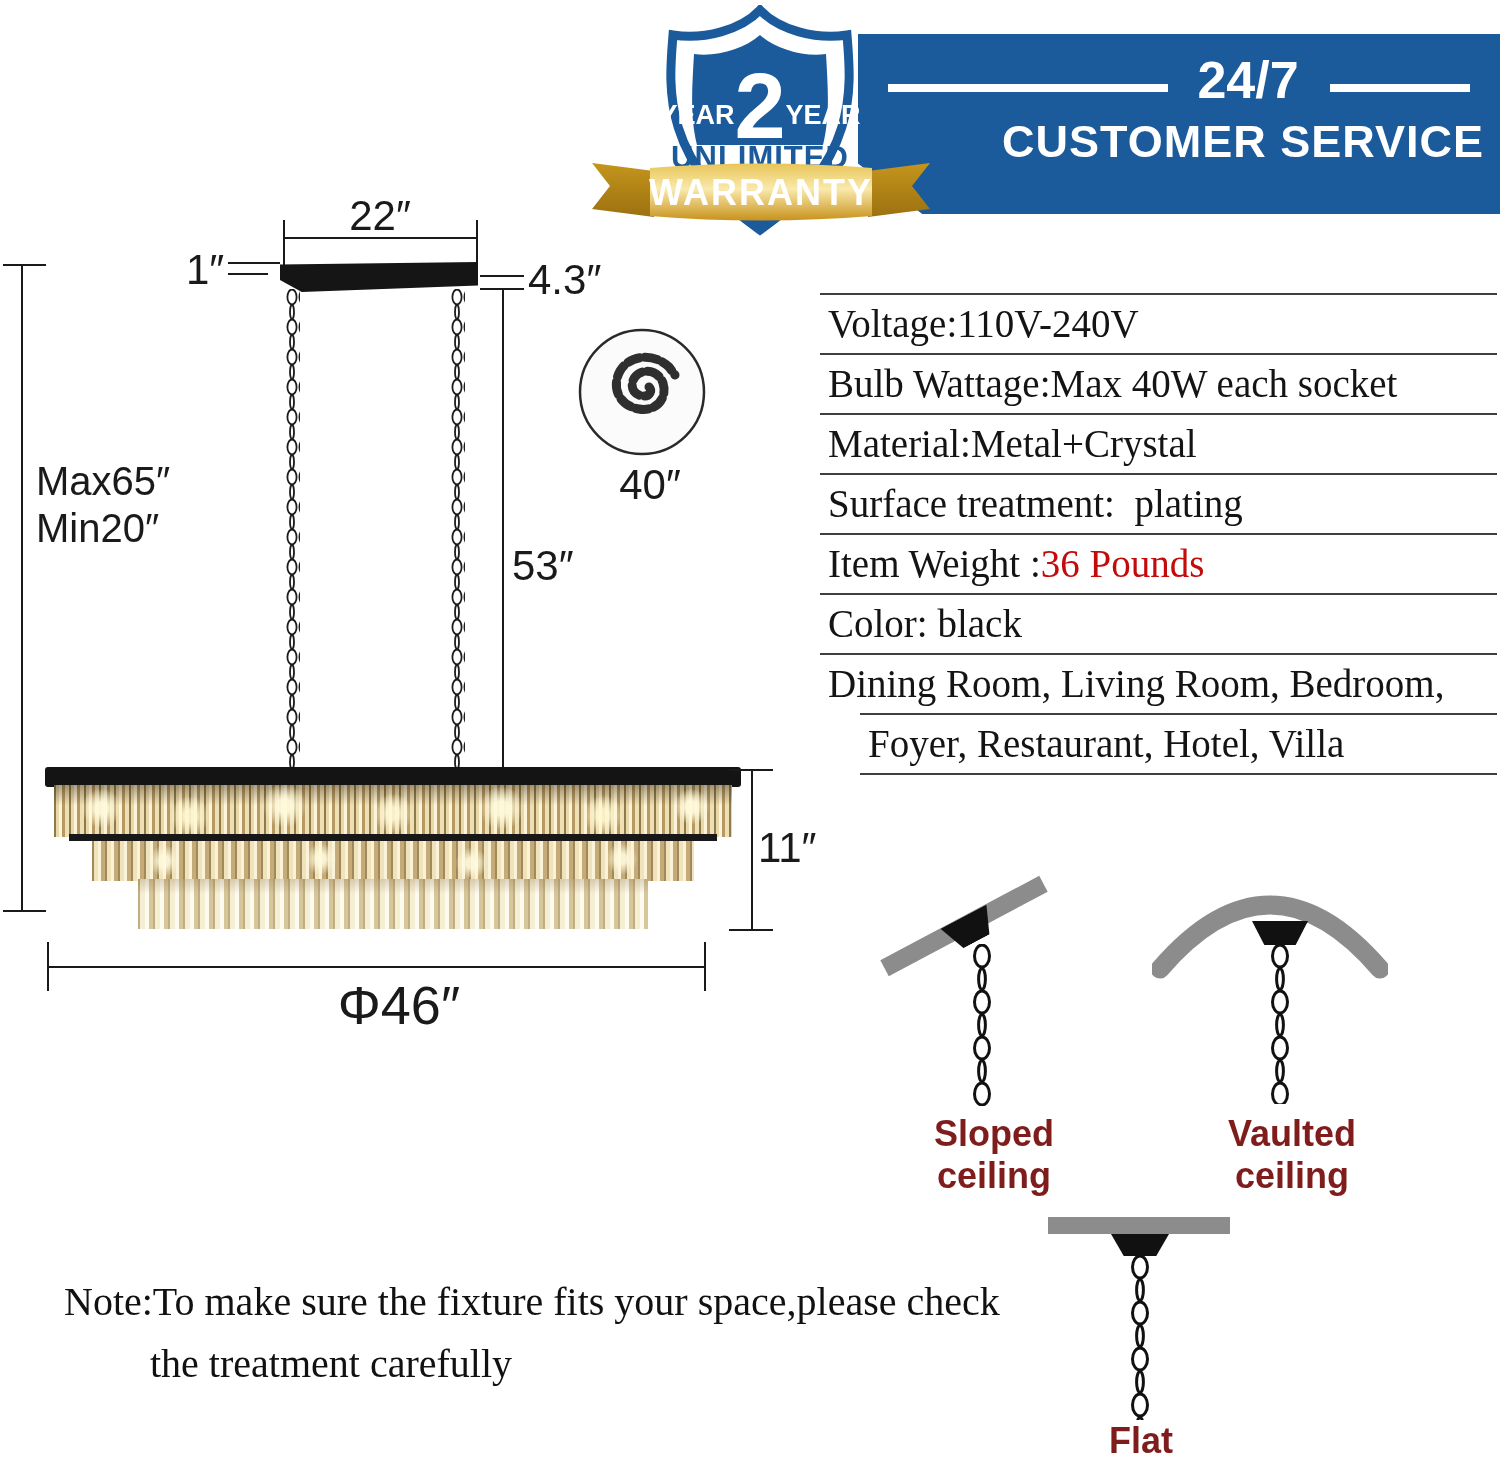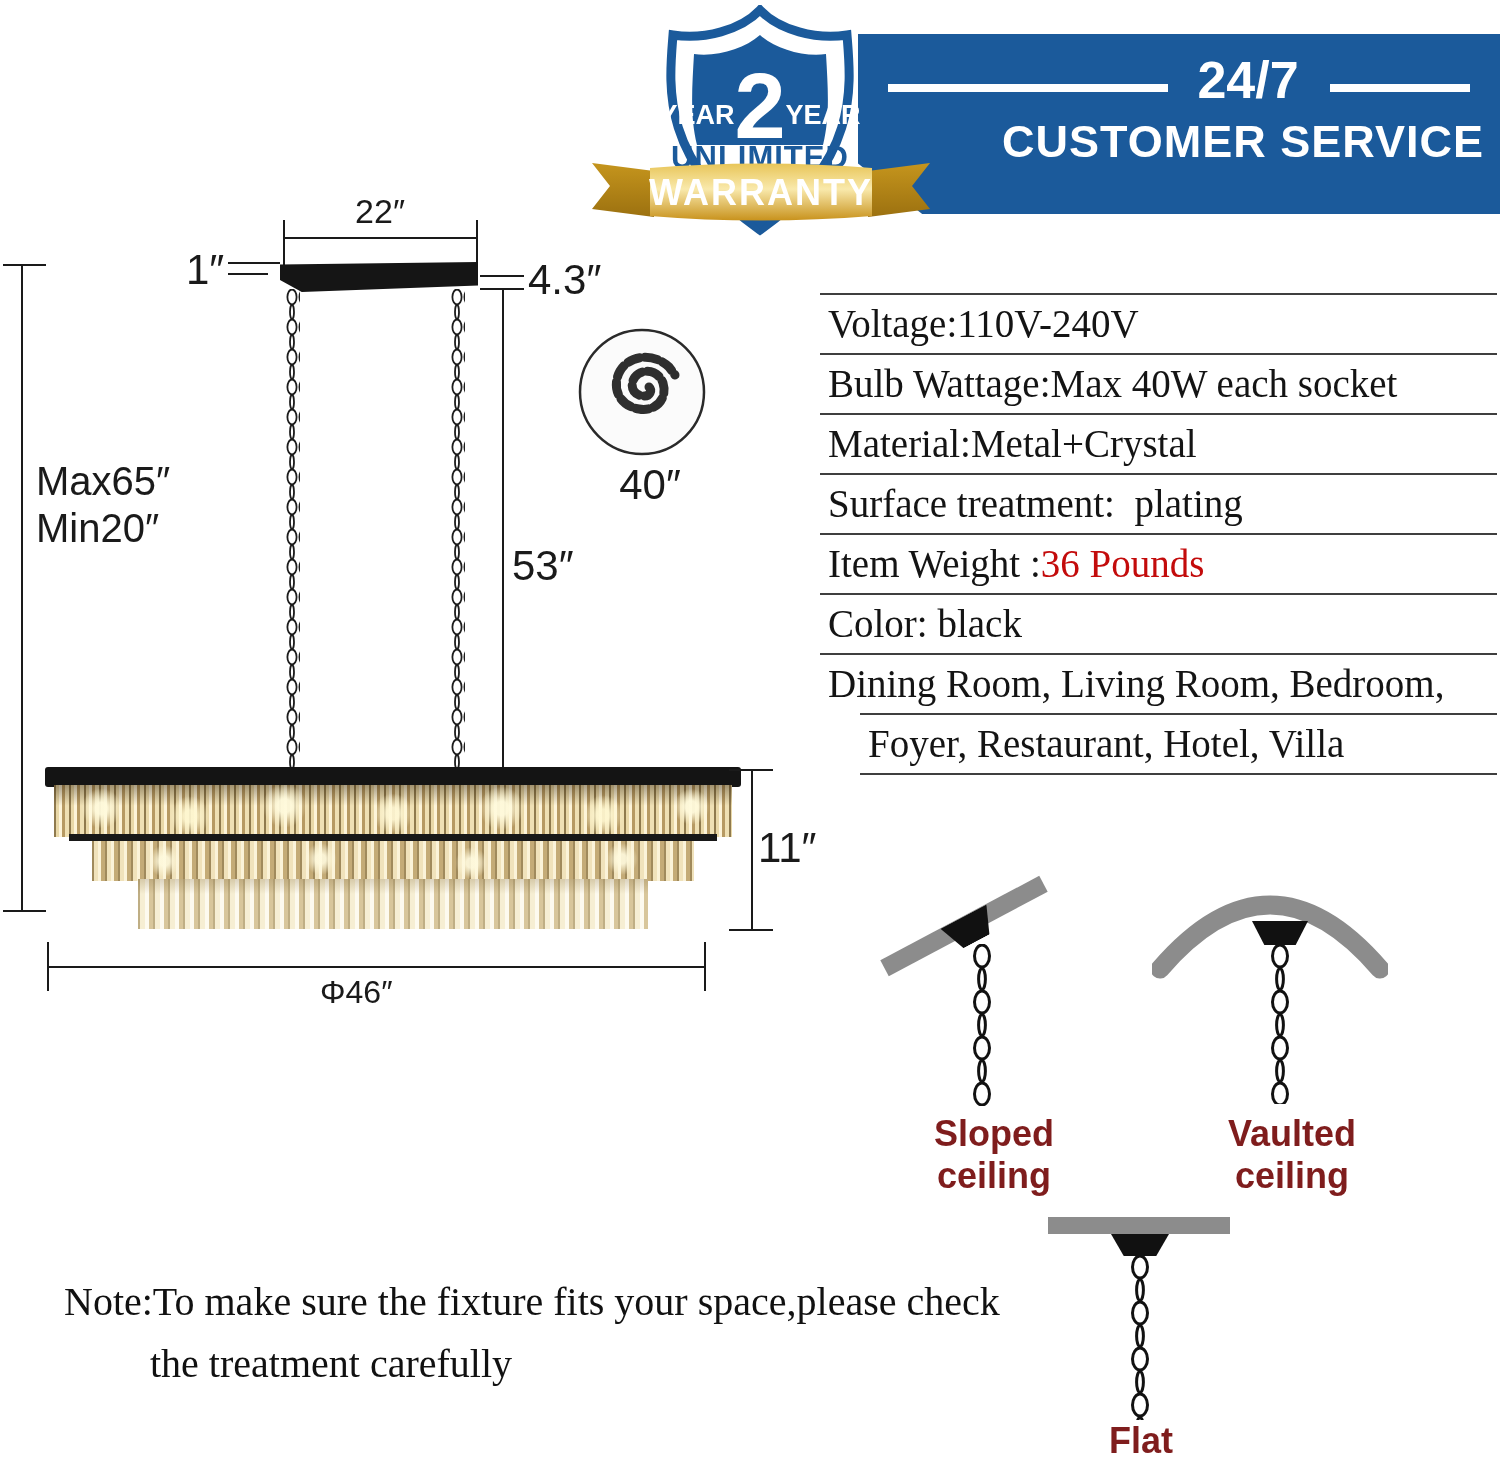--- a/index.html
+++ b/index.html
@@ -127,21 +127,21 @@
   </div>
 
   <div class="ln" style="left:21px;top:265px;width:2px;height:647px;"></div>
   <div class="ln" style="left:3px;top:264px;width:43px;height:2px;"></div>
   <div class="ln" style="left:3px;top:910px;width:43px;height:2px;"></div>
   <div class="dimlab" style="left:36px;top:458px;font-size:40px;line-height:1.18;">
     <div>Max65″</div>
     <div>Min20″</div>
   </div>
 
-  <div class="dimlab" style="left:330px;top:192px;width:100px;text-align:center;font-size:34px;">22″</div>
+  <div class="dimlab" style="left:330px;top:192px;width:100px;text-align:center;font-size:42px;">22″</div>
   <div class="ln" style="left:283px;top:237px;width:194px;height:2px;"></div>
   <div class="ln" style="left:283px;top:220px;width:2px;height:45px;"></div>
   <div class="ln" style="left:476px;top:220px;width:2px;height:45px;"></div>
 
   <div class="abs" style="left:280px;top:262px;width:198px;height:30px;background:#151515;
        clip-path:polygon(0 8%,100% 0,100% 78%,11% 100%,0 60%);"></div>
 
   <div class="dimlab" style="left:186px;top:246px;font-size:42px;">1″</div>
   <div class="ln" style="left:228px;top:262px;width:52px;height:2px;"></div>
   <div class="ln" style="left:228px;top:273px;width:40px;height:2px;"></div>
@@ -176,21 +176,21 @@
   </div>
 
   <div class="ln" style="left:751px;top:770px;width:2px;height:160px;"></div>
   <div class="ln" style="left:729px;top:769px;width:44px;height:2px;"></div>
   <div class="ln" style="left:729px;top:929px;width:44px;height:2px;"></div>
   <div class="dimlab" style="left:758px;top:824px;font-size:42px;">11″</div>
 
   <div class="ln" style="left:48px;top:966px;width:658px;height:2px;"></div>
   <div class="ln" style="left:47px;top:942px;width:2px;height:49px;"></div>
   <div class="ln" style="left:704px;top:942px;width:2px;height:49px;"></div>
-  <div class="dimlab" style="left:320px;top:974px;width:140px;text-align:left;font-size:32px;">Φ46″</div>
+  <div class="dimlab" style="left:320px;top:974px;width:140px;text-align:right;font-size:54px;">Φ46″</div>
 
   <div class="note-line" style="left:64px;top:1278px;">Note:To make sure the fixture fits your space,please check</div>
   <div class="note-line" style="left:150px;top:1340px;">the treatment carefully</div>
 
   <div class="graybar" style="left:874px;top:917px;width:180px;height:18px;transform:rotate(-28deg);"></div>
   <div class="canopy" style="left:944px;top:915px;width:52px;height:28px;transform:rotate(-28deg);"></div>
   <svg class="abs" style="left:971px;top:944px;" width="22" height="162">
     <rect width="22" height="162" fill="url(#chain-b)"></rect>
   </svg>
   <div class="mount-label" style="left:884px;top:1113px;width:220px;">Sloped ceiling</div>

